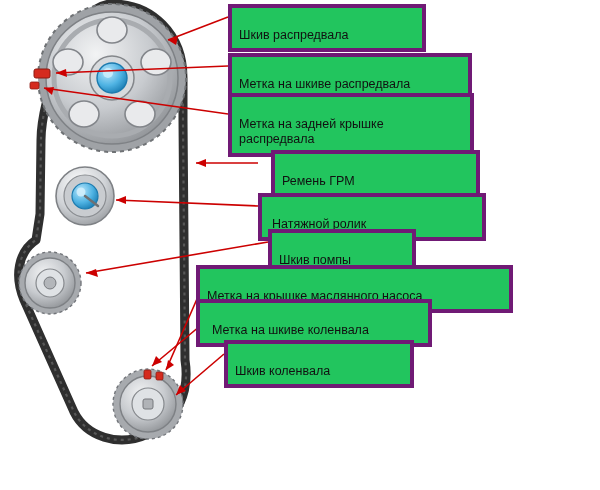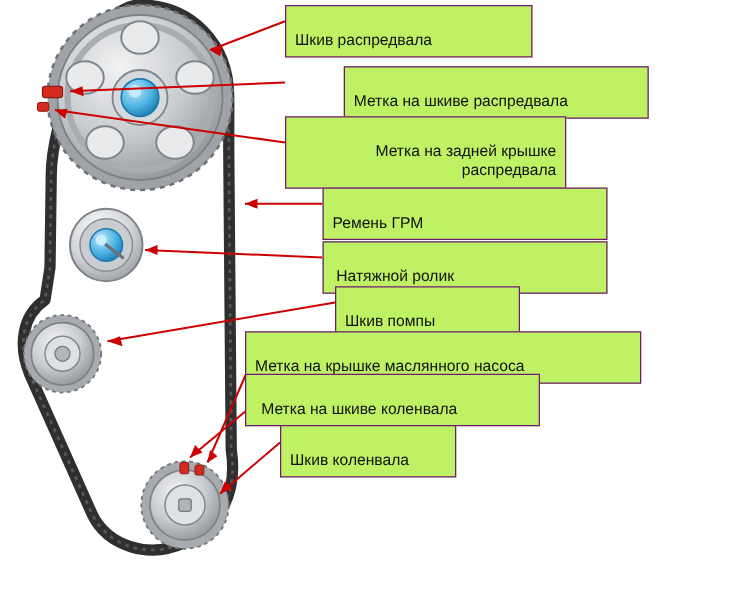--- a/index.html
+++ b/index.html
@@ -17,22 +17,22 @@
   }
   #diagram-svg {
     position: absolute;
     left: 0;
     top: 0;
     width: 600px;
     height: 490px;
   }
   .callout {
     position: absolute;
-    background: #bef264;
-    border: 1px solid #701a75;
+    background: #22c55e;
+    border: 4px solid #701a75;
     color: #111111;
     font-size: 12.5px;
     font-family: "Liberation Sans", sans-serif;
     line-height: 1.25;
     padding: 4px 7px 5px 7px;
     box-sizing: border-box;
     white-space: pre-line;
   }
 </style>
 </head>
@@ -168,46 +168,46 @@
 
       <path d="M 224 354 L 176 395"></path>
       <polygon points="176,395 180,385 186,391" fill="#cc0000" stroke="none"></polygon>
     </g>
   </svg>
 
   <div class="callout" style="left:228px; top:4px; width:198px;">
     <span>Шкив распредвала</span>
   </div>
 
-  <div class="callout" style="left:228px; top:53px; width:244px;margin-left:47px;">
+  <div class="callout" style="left:228px; top:53px; width:244px;">
     <span>Метка на шкиве распредвала</span>
   </div>
 
-  <div class="callout" style="left:228px; top:93px; width:225px;text-align:right;">
+  <div class="callout" style="left:228px; top:93px; width:246px;">
     <span>Метка на задней крышке
 распредвала</span>
   </div>
 
-  <div class="callout" style="left:258px; top:150px; width:228px;">
+  <div class="callout" style="left:271px; top:150px; width:209px;">
     <span>Ремень ГРМ</span>
   </div>
 
   <div class="callout" style="left:258px; top:193px; width:228px;padding-left:10px;">
     <span>Натяжной ролик</span>
   </div>
 
   <div class="callout" style="left:268px; top:229px; width:148px;">
     <span>Шкив помпы</span>
   </div>
 
   <div class="callout" style="left:196px; top:265px; width:317px;">
     <span>Метка на крышке маслянного насоса</span>
   </div>
 
   <div class="callout" style="left:196px; top:299px; width:236px;padding-left:12px;">
     <span>Метка на шкиве коленвала</span>
   </div>
 
-  <div class="callout" style="left:224px; top:340px; width:141px;">
+  <div class="callout" style="left:224px; top:340px; width:190px;">
     <span>Шкив коленвала</span>
   </div>
 
 </div>
 
 </body></html>

